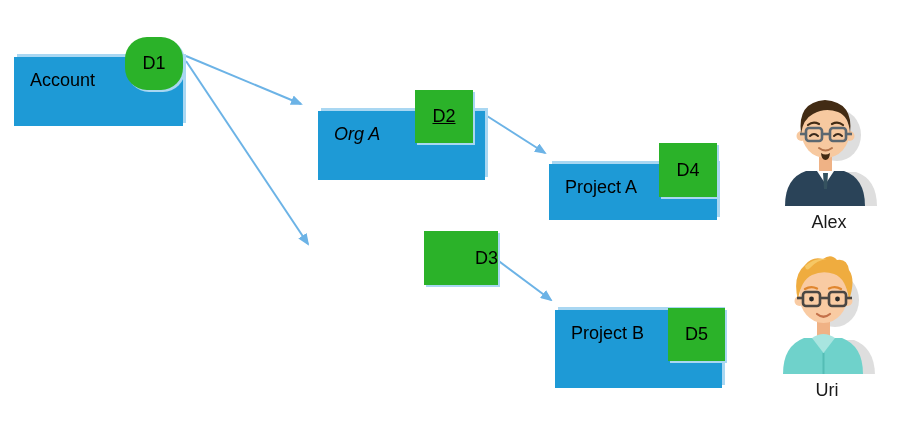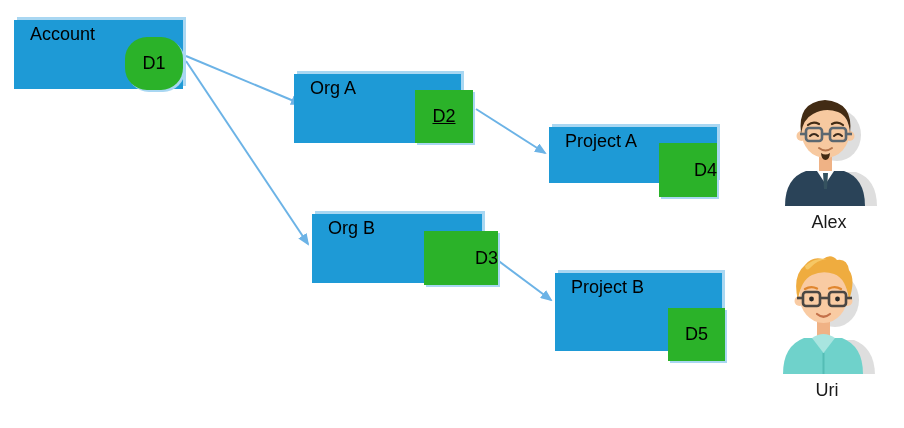--- a/index.html
+++ b/index.html
@@ -5,36 +5,37 @@
   html,body { margin:0; padding:0; background:#ffffff; }
   .canvas {
     position:relative; width:904px; height:428px; background:var(--background,#fff);
     font-family:"Liberation Sans", sans-serif; overflow:hidden;
   }
   .edges { position:absolute; left:0; top:0; width:904px; height:428px; z-index:0; }
 
   .box {
     position:absolute; z-index:1; background:var(--node_fill,#1E9AD6);
     color:var(--label_text,#000); font-size:18px; line-height:21px;
-    padding:4px 0 0 16px; box-sizing:border-box;
+    padding:13px 0 0 16px; box-sizing:border-box;
     box-shadow:3px -3px 0 var(--halo,#A9D7F2);
+    margin-top:37px;
   }
   .badge {
     position:absolute; z-index:2; background:var(--badge_fill,#2BB229);
     color:var(--label_text,#000); font-size:18px;
     display:flex; align-items:center; justify-content:center;
     box-shadow:2px 2px 0 var(--halo,#A9D7F2);
   }
 
   #box-account   { left:14px;  top:20px;  width:169px; height:69px; }
   #badge-d1      { left:125px; top:37px;  width:58px;  height:53px;border-radius:22px; }
-  #box-org-a     { left:294px; top:74px;  width:167px; height:69px; }
+  #box-org-a     { left:318px; top:74px;  width:167px; height:69px;font-style:italic; }
   #badge-d2      { left:415px; top:90px;  width:58px;  height:53px;text-decoration:underline; }
   #box-project-a { left:549px; top:127px; width:168px; height:56px; }
-  #badge-d4      { left:659px; top:143px; width:58px;  height:54px;justify-content:flex-end; }
+  #badge-d4      { left:659px; top:143px; width:58px;  height:54px; }
   #box-org-b     { left:312px; top:214px; width:170px; height:69px; }
   #badge-d3      { left:424px; top:231px; width:74px;  height:54px;justify-content:flex-end; }
   #box-project-b { left:555px; top:273px; width:167px; height:78px; }
   #badge-d5      { left:668px; top:292px; width:57px;  height:53px;margin-top:16px; }
 
   .user { position:absolute; z-index:1; display:flex; flex-direction:column; align-items:center; width:100px; }
   #user-alex { left:779px; top:92px; }
   #user-uri  { left:777px; top:250px; }
   .user-name { font-size:18px; color:#1a1a1a; margin-top:6px; }
   .avatar { display:block; }
@@ -72,23 +73,20 @@
     <span>D2</span>
   </div>
 
   <div class="box" id="box-project-a">
     <span>Project A</span>
   </div>
   <div class="badge" id="badge-d4">
     <span>D4</span>
   </div>
 
-  <div class="box" id="box-org-b">
-    <span>Org B</span>
-  </div>
   <div class="badge" id="badge-d3">
     <span>D3</span>
   </div>
 
   <div class="box" id="box-project-b">
     <span>Project B</span>
   </div>
   <div class="badge" id="badge-d5">
     <span>D5</span>
   </div>

